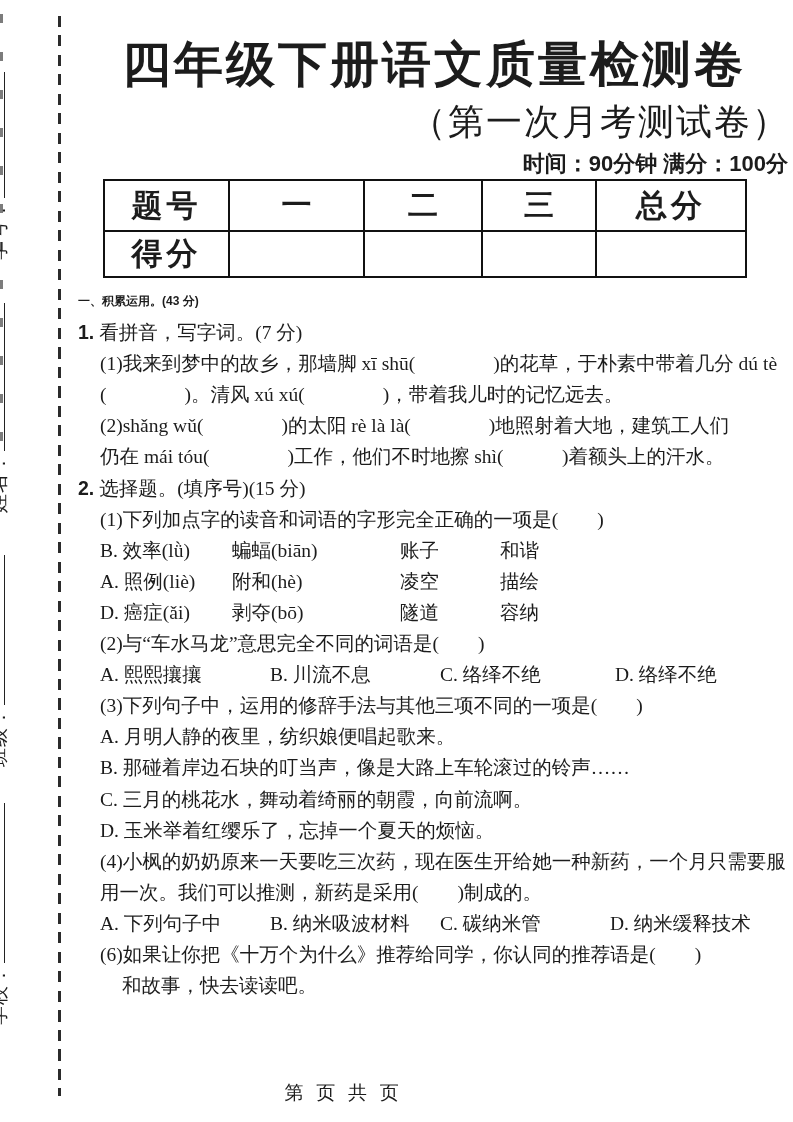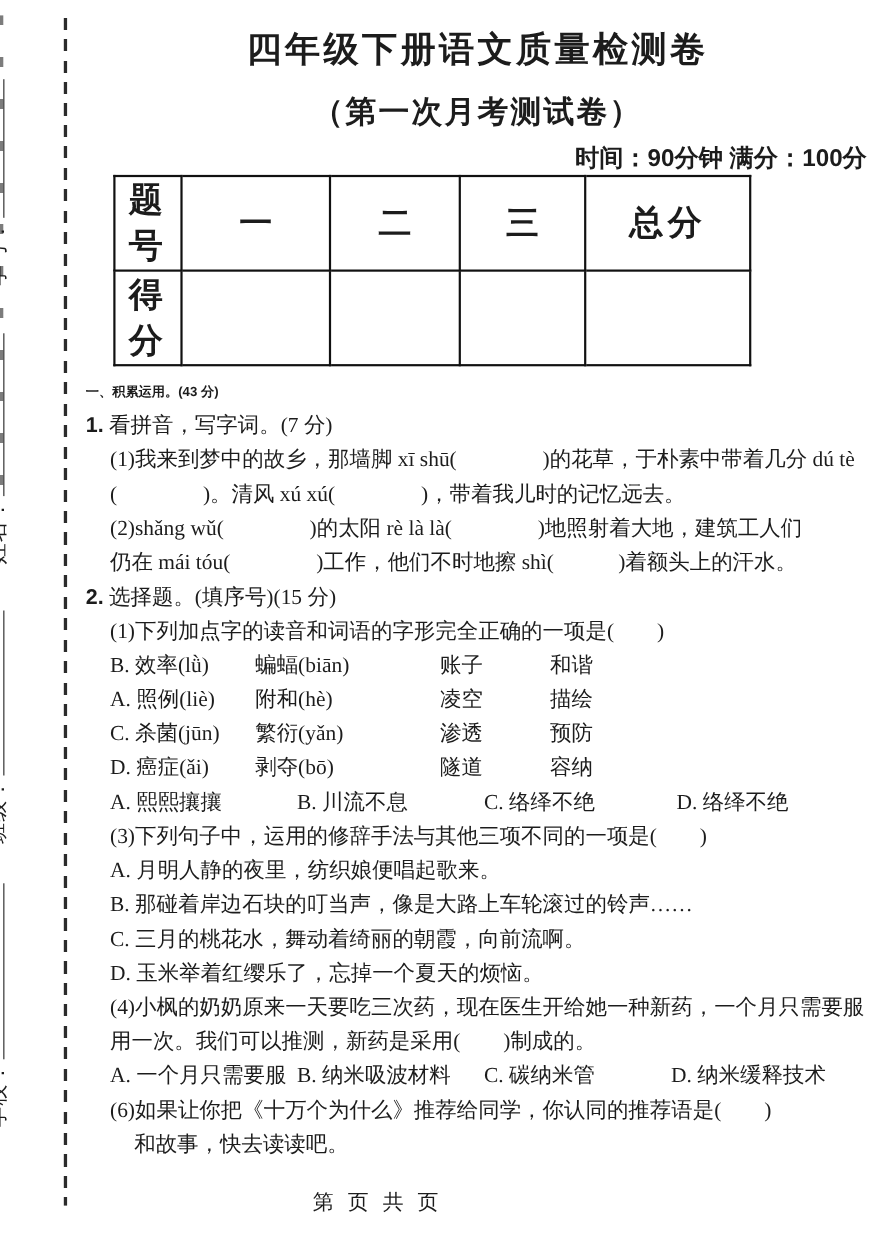--- a/index.html
+++ b/index.html
@@ -14,27 +14,27 @@
   .cut-line { position:absolute; left:58px; top:16px; width:2.5px; height:1080px;
     background:repeating-linear-gradient(to bottom,#2b2b2b 0 11px,transparent 11px 19.5px); }
   .side-group { position:absolute; left:12px; height:26px; line-height:26px;
     transform:rotate(-90deg); transform-origin:0 100%; white-space:nowrap;
     font-size:19px; letter-spacing:1px; }
   .fill-line { display:inline-block; height:3px; border-bottom:1.6px solid #222;
     margin-left:2px; vertical-align:baseline; }
   
   .main { position:absolute; left:78px; top:14px; width:712px; }
   .title { text-align:center; font-family:"Liberation Sans","DejaVu Sans",sans-serif;
-    font-weight:900; font-size:32px; letter-spacing:3px; line-height:60px; }
-  .subtitle { text-align:center; font-family:"Liberation Sans","DejaVu Sans",sans-serif;
-    font-weight:700; font-size:28px; letter-spacing:2px; line-height:52px; margin-top:2px; }
+    font-weight:900; font-size:49px; letter-spacing:3px; line-height:60px;margin-top:20px; }
+  .subtitle { text-align:right; font-family:"Liberation Sans","DejaVu Sans",sans-serif;
+    font-weight:400; font-size:36px; letter-spacing:2px; line-height:52px; margin-top:2px; }
   .meta { text-align:right; font-family:"Liberation Sans","DejaVu Sans",sans-serif;
     font-weight:700; font-size:22px; line-height:24px; margin-top:4px; padding-right:2px; }
   
-  table.score { border-collapse:collapse; margin-left:25px; width:580px; table-layout:fixed;
+  table.score { border-collapse:collapse; margin-left:25px; width:644px; table-layout:fixed;
     margin-top:3px; }
   table.score td { border:2px solid #111; text-align:center; font-weight:700;
     font-size:30px; padding:0; }
   table.score tr.r1 td { height:49px; }
   table.score tr.r2 td { height:44px; }
   table.score td.lab { font-size:31px; letter-spacing:4px; }
   
   .qbody { margin-top:8px; font-size:19.5px; }
   .line { line-height:31.1px; white-space:nowrap; }
   .h1 { font-family:"Liberation Sans","DejaVu Sans",sans-serif; font-weight:700; font-size:12px; }
@@ -113,49 +113,44 @@
       <span>账子</span>
       <span>和谐</span>
     </div>
     <div class="line optgrid g-pinyin">
       <span>A. 照<span class="dot">例</span>(liè)</span>
       <span>附<span class="dot">和</span>(hè)</span>
       <span>凌空</span>
       <span>描绘</span>
     </div>
     <div class="line optgrid g-pinyin">
-      <span>C. 杀<span class="dot">菌</span>(jūn)</span>
-      <span>繁<span class="dot">衍</span>(yǎn)</span>
-      <span>渗透</span>
-      <span>预防</span>
-    </div>
-    <div class="line optgrid g-pinyin">
       <span>D. <span class="dot">癌</span>症(ǎi)</span>
       <span><span class="dot">剥</span>夺(bō)</span>
       <span>隧道</span>
       <span>容纳</span>
     </div>
 
+    <div class="line ind">(2)与“车水马龙”意思完全不同的词语是(　　)</div>
     <div class="line optgrid g-four">
       <span>A. 熙熙攘攘</span>
       <span>B. 川流不息</span>
       <span>C. 络绎不绝</span>
       <span>D. 络绎不绝</span>
     </div>
 
     <div class="line ind">(3)下列句子中，运用的修辞手法与其他三项不同的一项是(　　)</div>
     <div class="line ind">A. 月明人静的夜里，纺织娘便唱起歌来。</div>
     <div class="line ind">B. 那碰着岸边石块的叮当声，像是大路上车轮滚过的铃声……</div>
     <div class="line ind">C. 三月的桃花水，舞动着绮丽的朝霞，向前流啊。</div>
     <div class="line ind">D. 玉米举着红缨乐了，忘掉一个夏天的烦恼。</div>
 
     <div class="line ind">(4)小枫的奶奶原来一天要吃三次药，现在医生开给她一种新药，一个月只需要服</div>
     <div class="line ind">用一次。我们可以推测，新药是采用(　　)制成的。</div>
     <div class="line optgrid g-nano">
-      <span>A. 一个月只需要服</span>
+      <span>A. 下列句子中</span>
       <span>B. 纳米吸波材料</span>
       <span>C. 碳纳米管</span>
       <span>D. 纳米缓释技术</span>
     </div>
 
     <div class="line ind">(6)如果让你把《十万个为什么》推荐给同学，你认同的推荐语是(　　)</div>
     <div class="line ind2">和故事，快去读读吧。</div>
   </div>
 </div>
 

